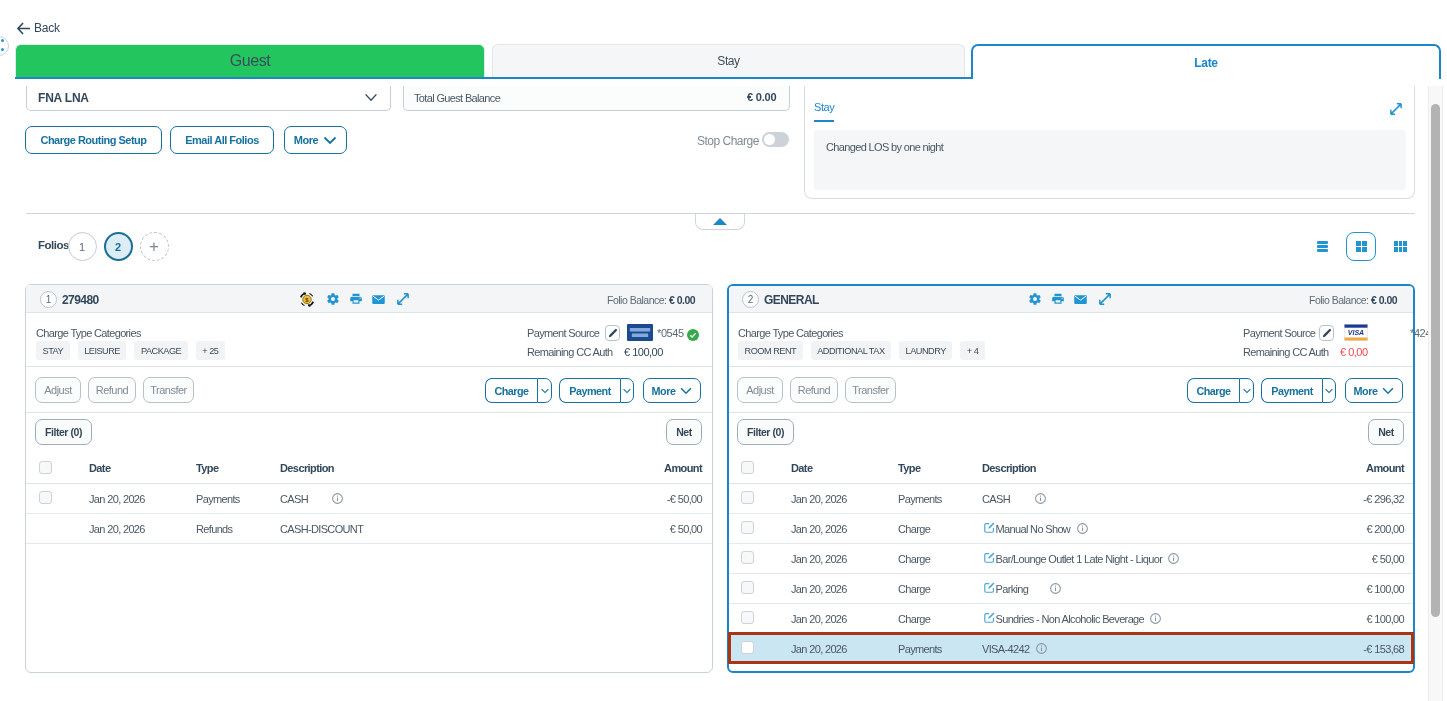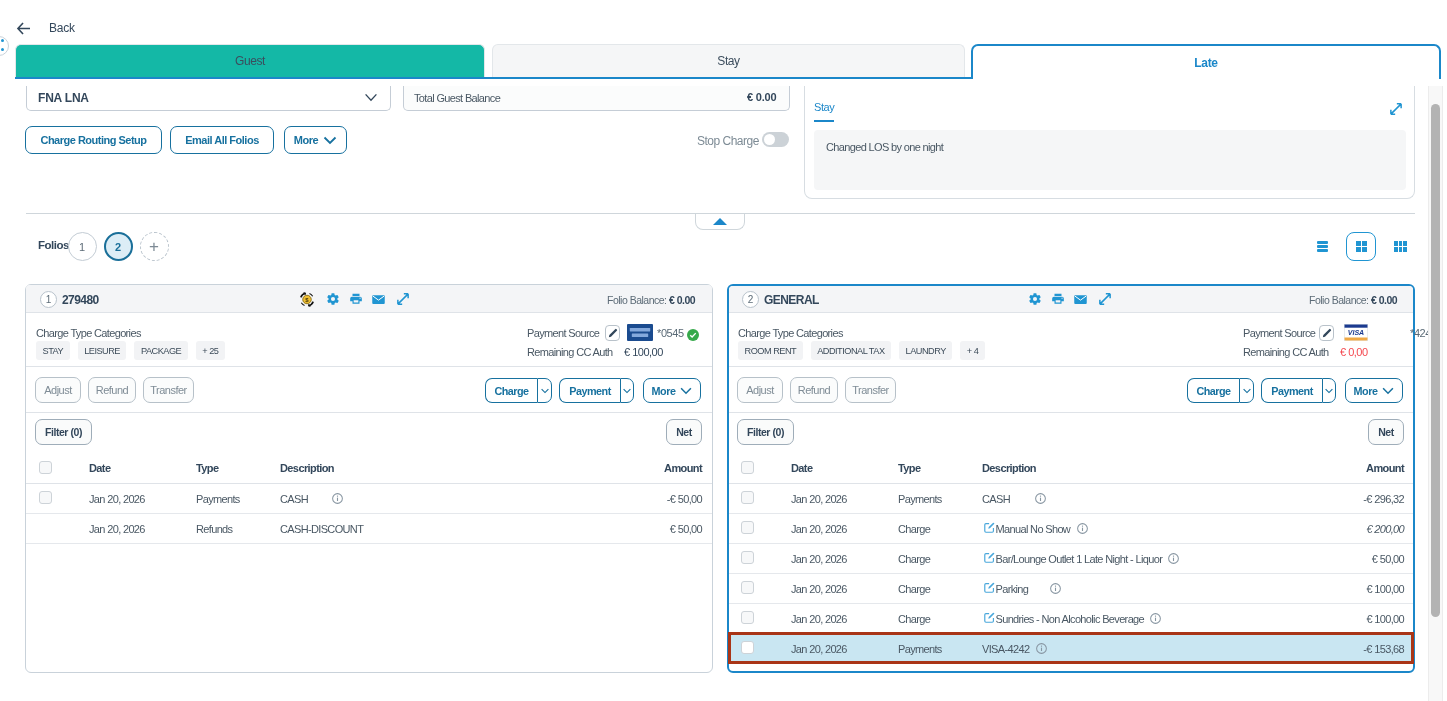--- a/index.html
+++ b/index.html
@@ -17,30 +17,30 @@
   letter-spacing:-0.45px; white-space:nowrap; }
 .dbtn { border:1px solid #b7c1c9; color:#7f8c96; border-radius:7px; background:#fbfcfc;
   display:flex; align-items:center; justify-content:center; font-size:11px;
   letter-spacing:-0.5px; white-space:nowrap; }
 .tag { background:#f2f3f5; color:#3c4b59; font-size:9.2px; letter-spacing:-0.5px; border-radius:3px;
   display:inline-flex; align-items:center; padding:0 6.5px; height:19px; margin-right:8px; white-space:nowrap; }
 .cb { width:13px; height:13px; background:#f7f8f9; border:1px solid #cdd3d8; border-radius:3px; }
 </style></head>
 <body>
 
-<div class="abs" style="left:16px;top:21px;display:flex;align-items:center;gap:18px;">
+<div class="abs" style="left:16px;top:21px;display:flex;align-items:center;gap:3px;">
  <svg width="15" height="13" viewBox="0 0 16 14">
       <path d="M7.5 1 L2 7 L7.5 13 M2 7 H15" stroke="#33475b" stroke-width="1.7" fill="none"></path>
     </svg>
  <span style="font-size:12px;color:#33475b;letter-spacing:-0.2px;">Back</span>
 </div>
 <div class="abs" style="left:-11px;top:36px;width:20px;height:20px;border-radius:50%;border:1px solid #c9d2da;background:#fff;"></div>
 <div class="abs" style="left:1px;top:39px;width:3px;height:3px;border-radius:50%;background:#2095d2;"></div>
 <div class="abs" style="left:1px;top:48px;width:3px;height:3px;border-radius:50%;background:#2095d2;"></div>
-<div class="abs" style="left:15px;top:44px;width:470px;height:33px;background:#14b8a6;border:1px solid #e3e7ea;border-bottom:none;border-radius:6px 6px 0 0;display:flex;align-items:center;justify-content:center;font-size:12px;color:#3c4d5d;letter-spacing:-0.4px;">Guest</div>
+<div class="abs" style="left:15px;top:44px;width:470px;height:33px;background:#22c55e;border:1px solid #e3e7ea;border-bottom:none;border-radius:6px 6px 0 0;display:flex;align-items:center;justify-content:center;font-size:16px;color:#3c4d5d;letter-spacing:-0.4px;">Guest</div>
 <div class="abs" style="left:492px;top:44px;width:473px;height:33px;background:#f5f6f7;border:1px solid #e3e7ea;border-bottom:none;border-radius:6px 6px 0 0;display:flex;align-items:center;justify-content:center;font-size:12px;color:#3c4d5d;letter-spacing:-0.4px;">Stay</div>
 <div class="abs" style="left:971px;top:44px;width:470px;height:35px;background:#fff;border:2px solid #1b87c9;border-bottom:none;border-radius:7px 7px 0 0;display:flex;align-items:center;justify-content:center;font-size:12px;font-weight:bold;color:#1b87c9;letter-spacing:-0.3px;z-index:3;">Late</div>
 <div class="abs" style="left:15px;top:77px;width:956px;height:2px;background:#1b87c9;"></div>
 <div class="abs" style="left:26px;top:86px;width:365px;height:25px;border:1px solid #c5cdd6;border-top:none;border-radius:0 0 5px 5px;"></div>
 <span class="abs b navy" style="left:38px;top:91px;font-size:12px;letter-spacing:-0.2px;">FNA LNA</span>
 <svg class="abs" style="left:364px;top:93px;" width="14" height="9" viewBox="0 0 15 10">
     <path d="M1.5 1.5 L7.5 8 L13.5 1.5" stroke="#33475b" stroke-width="1.5" fill="none"></path>
   </svg>
 
 <div class="abs" style="left:403px;top:86px;width:387px;height:25px;border:1px solid #c5cdd6;border-top:none;border-radius:0 0 5px 5px;background:#fbfcfc;"></div>
@@ -284,21 +284,21 @@
 <svg class="abs" style="left:984px;top:522px;" width="11" height="11" viewBox="0 0 14 14">
 <path d="M12 7.5 V11.5 A1.5 1.5 0 0 1 10.5 13 H2.5 A1.5 1.5 0 0 1 1 11.5 V3.5 A1.5 1.5 0 0 1 2.5 2 H6.5" stroke="#4aa8dc" stroke-width="1.5" fill="none"></path>
 <path fill="#4aa8dc" d="M5.5 8.5 L6 6.5 L11.3 1.2 a1 1 0 0 1 1.5 1.5 L7.5 8 Z"></path>
   </svg>
 <span class="abs rtxt" style="left:995.5px;top:523px;">Manual No Show</span>
 <svg class="abs" style="left:1076.5px;top:522.5px;" width="11" height="11" viewBox="0 0 14 14">
 <circle cx="7" cy="7" r="6.2" fill="none" stroke="#8795a1" stroke-width="1.3"></circle>
 <rect x="6.3" y="5.9" width="1.4" height="4.3" fill="#8795a1"></rect>
     <rect x="6.3" y="3.3" width="1.4" height="1.4" fill="#8795a1"></rect>
   </svg>
-<span class="abs rtxt" style="left:1404px;top:523px;transform:translateX(-100%);font-style:italic;">€ 200,00</span>
+<span class="abs rtxt" style="left:1404px;top:523px;transform:translateX(-100%);">€ 200,00</span>
 <div class="abs" style="left:729px;top:543px;width:684px;height:1px;background:#e5e8ec;"></div>
 <div class="abs cb" style="left:741px;top:551px;"></div>
 <span class="abs rtxt" style="left:791px;top:553px;">Jan 20, 2026</span>
 <span class="abs rtxt" style="left:898px;top:553px;">Charge</span>
 <svg class="abs" style="left:984px;top:552px;" width="11" height="11" viewBox="0 0 14 14">
 <path d="M12 7.5 V11.5 A1.5 1.5 0 0 1 10.5 13 H2.5 A1.5 1.5 0 0 1 1 11.5 V3.5 A1.5 1.5 0 0 1 2.5 2 H6.5" stroke="#4aa8dc" stroke-width="1.5" fill="none"></path>
 <path fill="#4aa8dc" d="M5.5 8.5 L6 6.5 L11.3 1.2 a1 1 0 0 1 1.5 1.5 L7.5 8 Z"></path>
   </svg>
 <span class="abs rtxt" style="left:995.5px;top:553px;">Bar/Lounge Outlet 1 Late Night - Liquor</span>
 <svg class="abs" style="left:1167.5px;top:552.5px;" width="11" height="11" viewBox="0 0 14 14">

